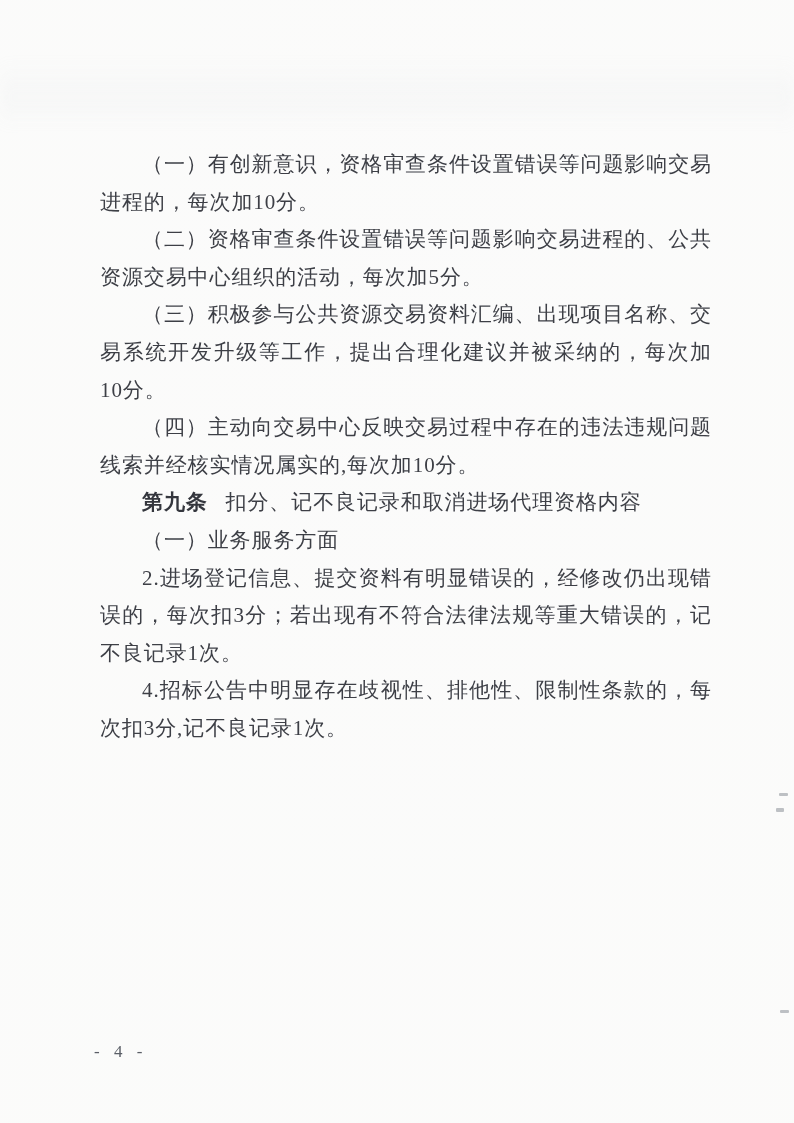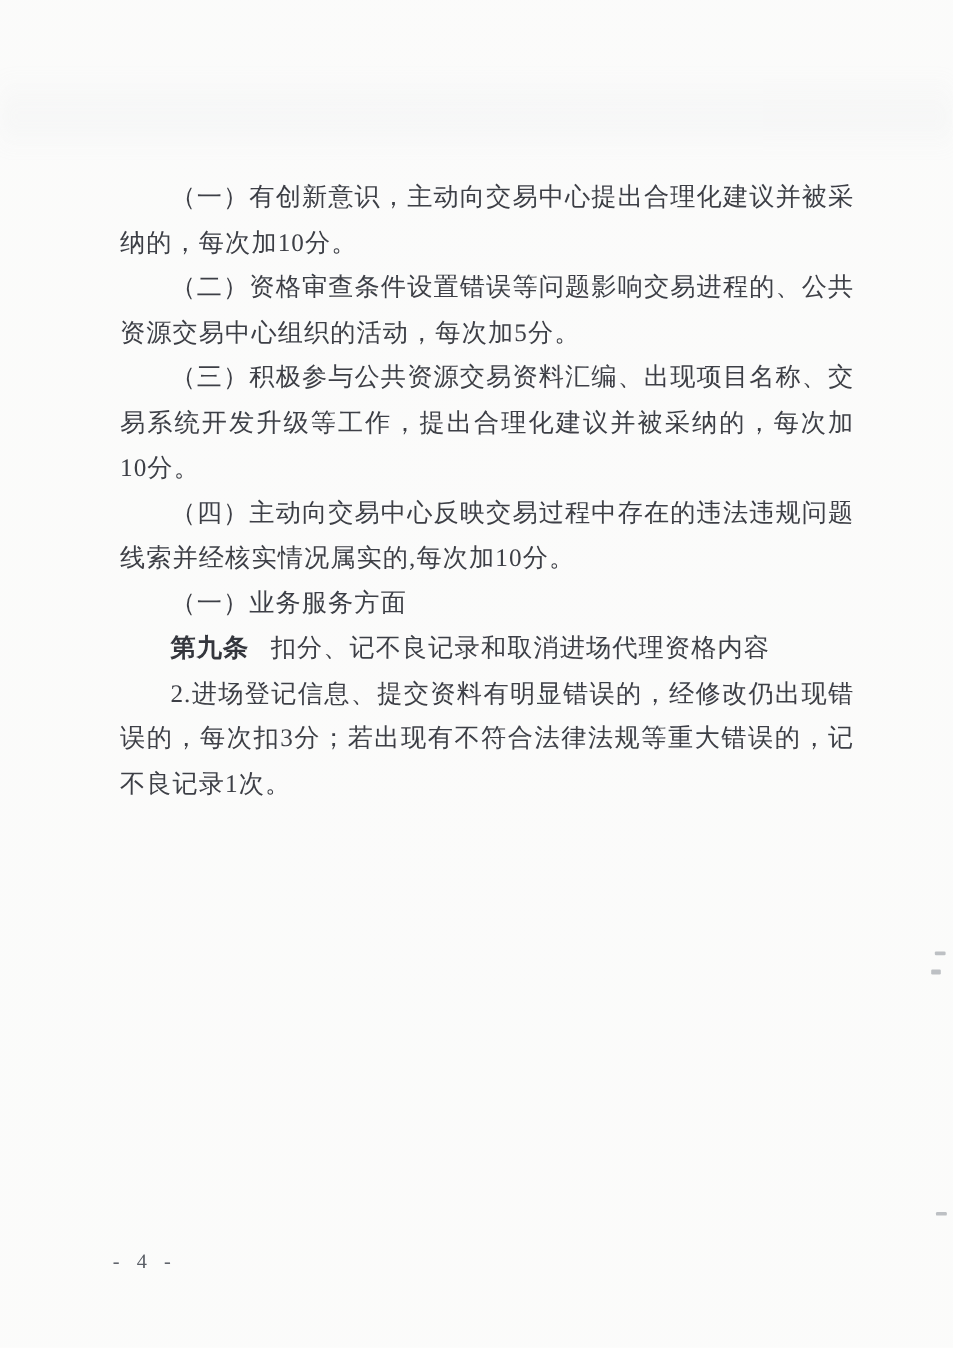--- a/index.html
+++ b/index.html
@@ -61,30 +61,31 @@
   .speck-3 { left: 780px; top: 1010px; width: 9px; height: 3px; }
 </style>
 </head>
 <body>
 
 <div class="page">
 
   <div class="bleed-band"></div>
 
   <div class="content">
-    <p>（一）有创新意识，主动向交易中心提出合理化建议并被采纳的，每次加10分。</p>
+    <p>（一）有创新意识，资格审查条件设置错误等问题影响交易进程的，每次加10分。</p>
     <p>（二）资格审查条件设置错误等问题影响交易进程的、公共资源交易中心组织的活动，每次加5分。</p>
     <p>（三）积极参与公共资源交易资料汇编、出现项目名称、交易系统开发升级等工作，提出合理化建议并被采纳的，每次加10分。</p>
     <p>（四）主动向交易中心反映交易过程中存在的违法违规问题线索并经核实情况属实的,每次加10分。</p>
 
+    <p><span class="article-number">第九条</span><span>扣分、记不良记录和取消进场代理资格内容</span></p>
+
     <p>（一）业务服务方面</p>
 
-    <p><span class="article-number">第九条</span><span>扣分、记不良记录和取消进场代理资格内容</span></p>
-
     <p>2.进场登记信息、提交资料有明显错误的，经修改仍出现错误的，每次扣3分；若出现有不符合法律法规等重大错误的，记不良记录1次。</p>
+    <p>4.招标公告中明显存在歧视性、排他性、限制性条款的，每次扣3分,记不良记录1次。</p>
   </div>
 
   <div class="page-number">- 4 -</div>
 
   <div class="speck speck-1"></div>
   <div class="speck speck-2"></div>
   <div class="speck speck-3"></div>
 
 </div>
 

